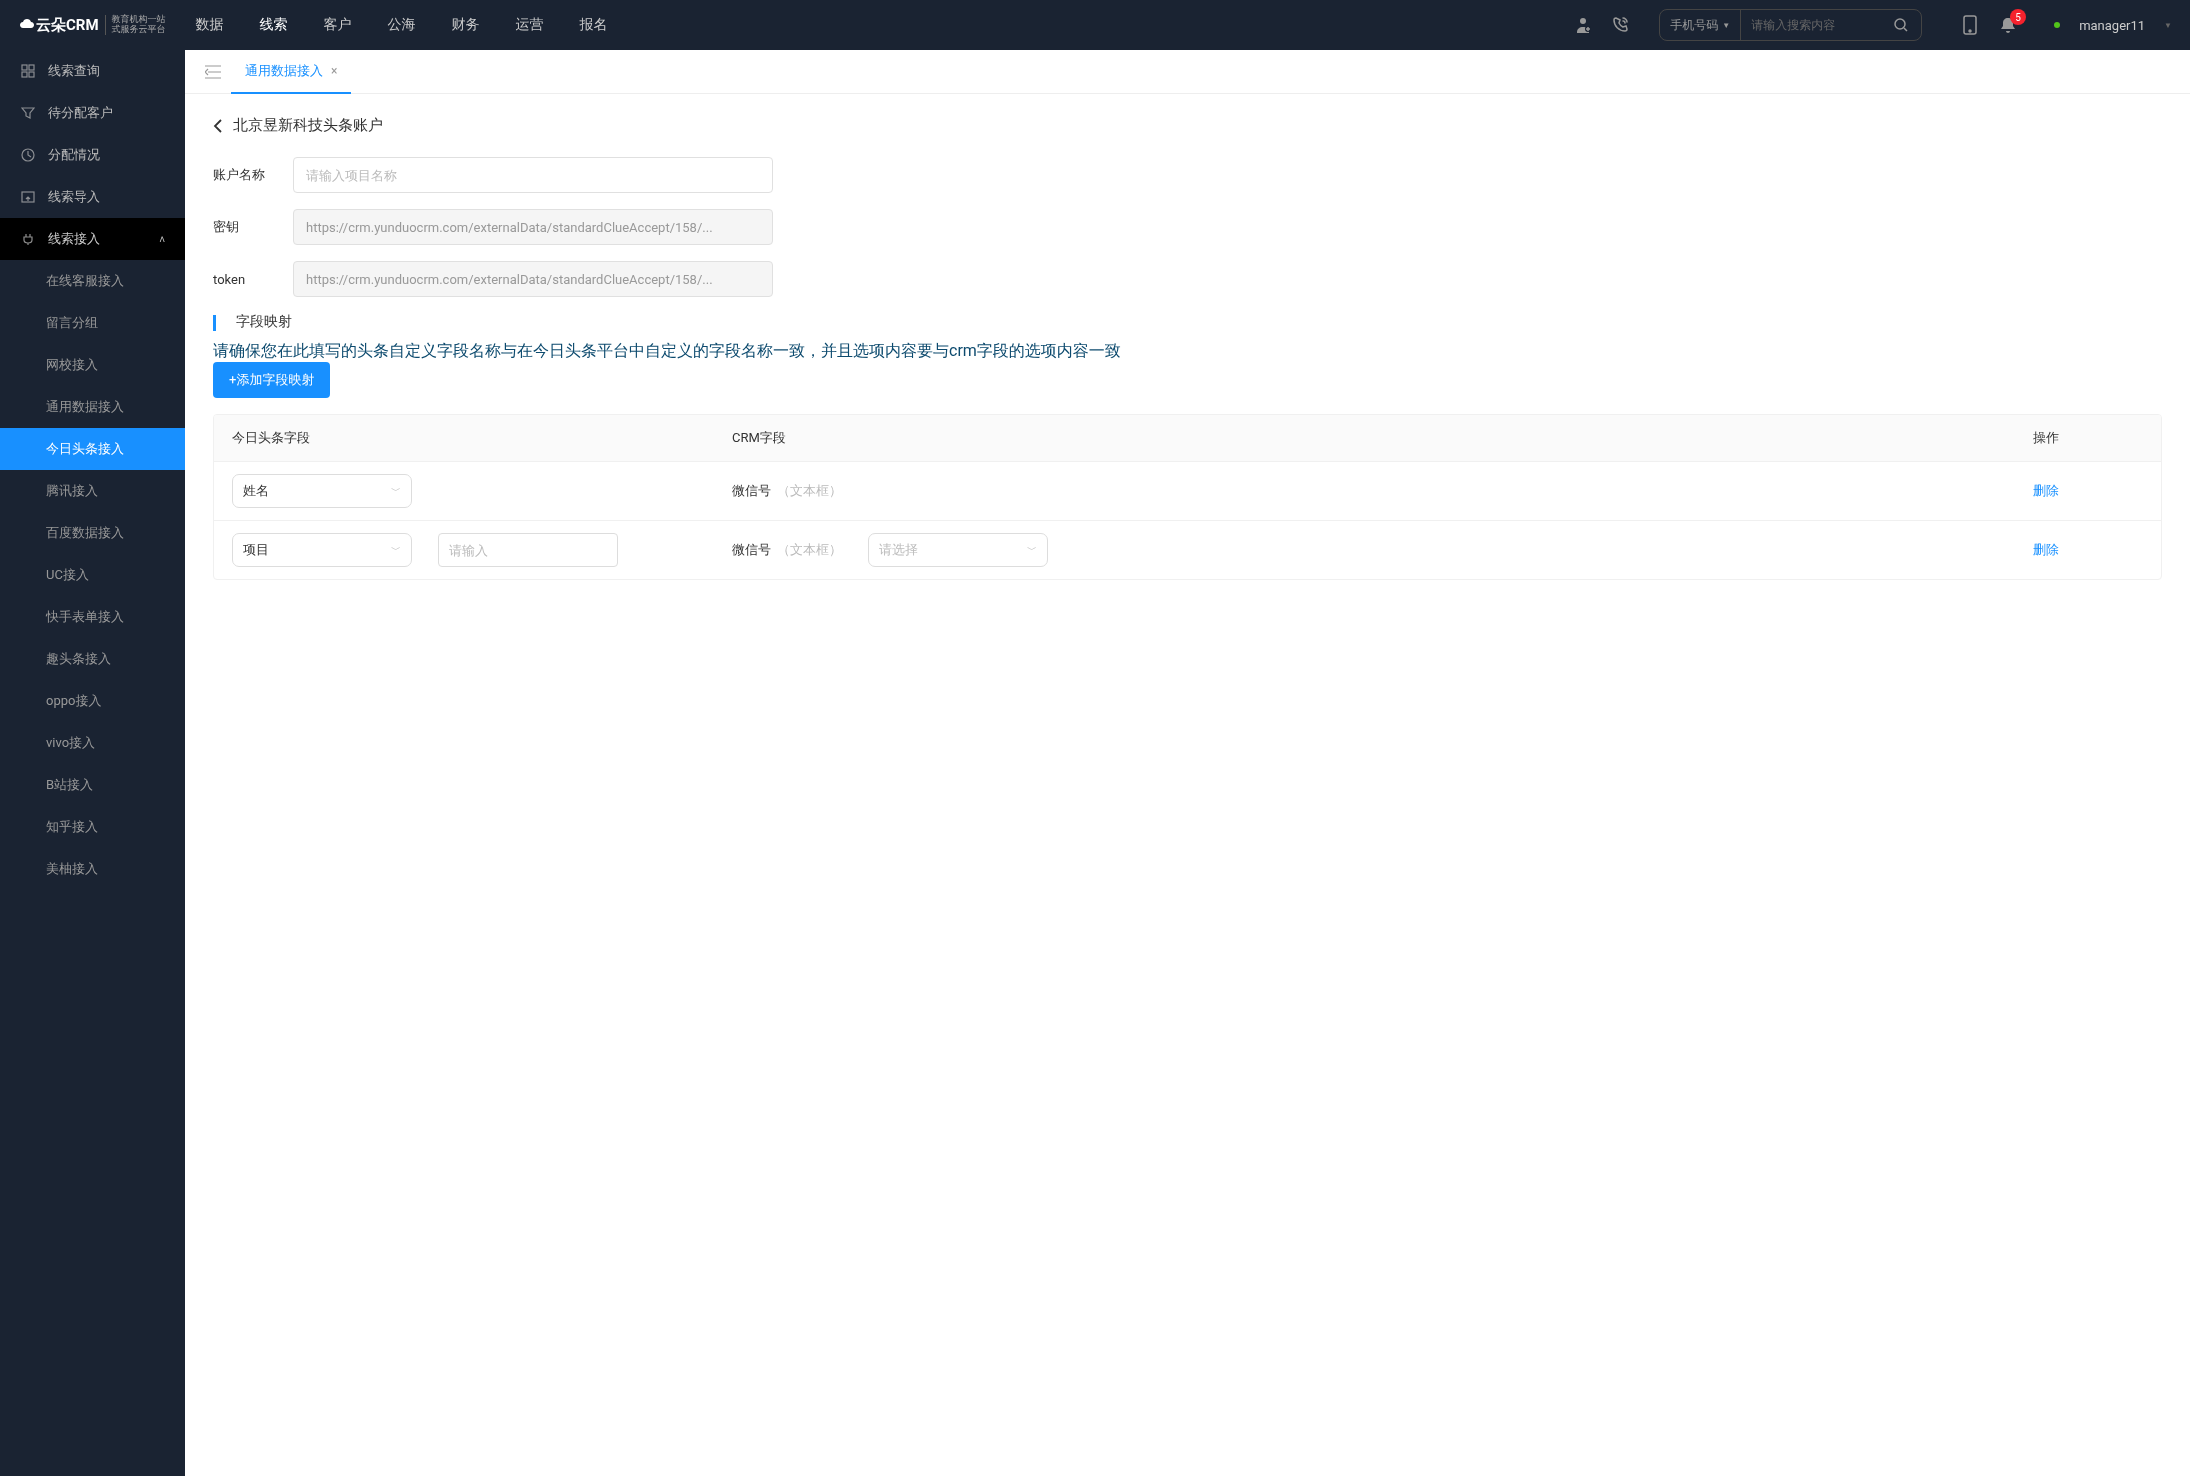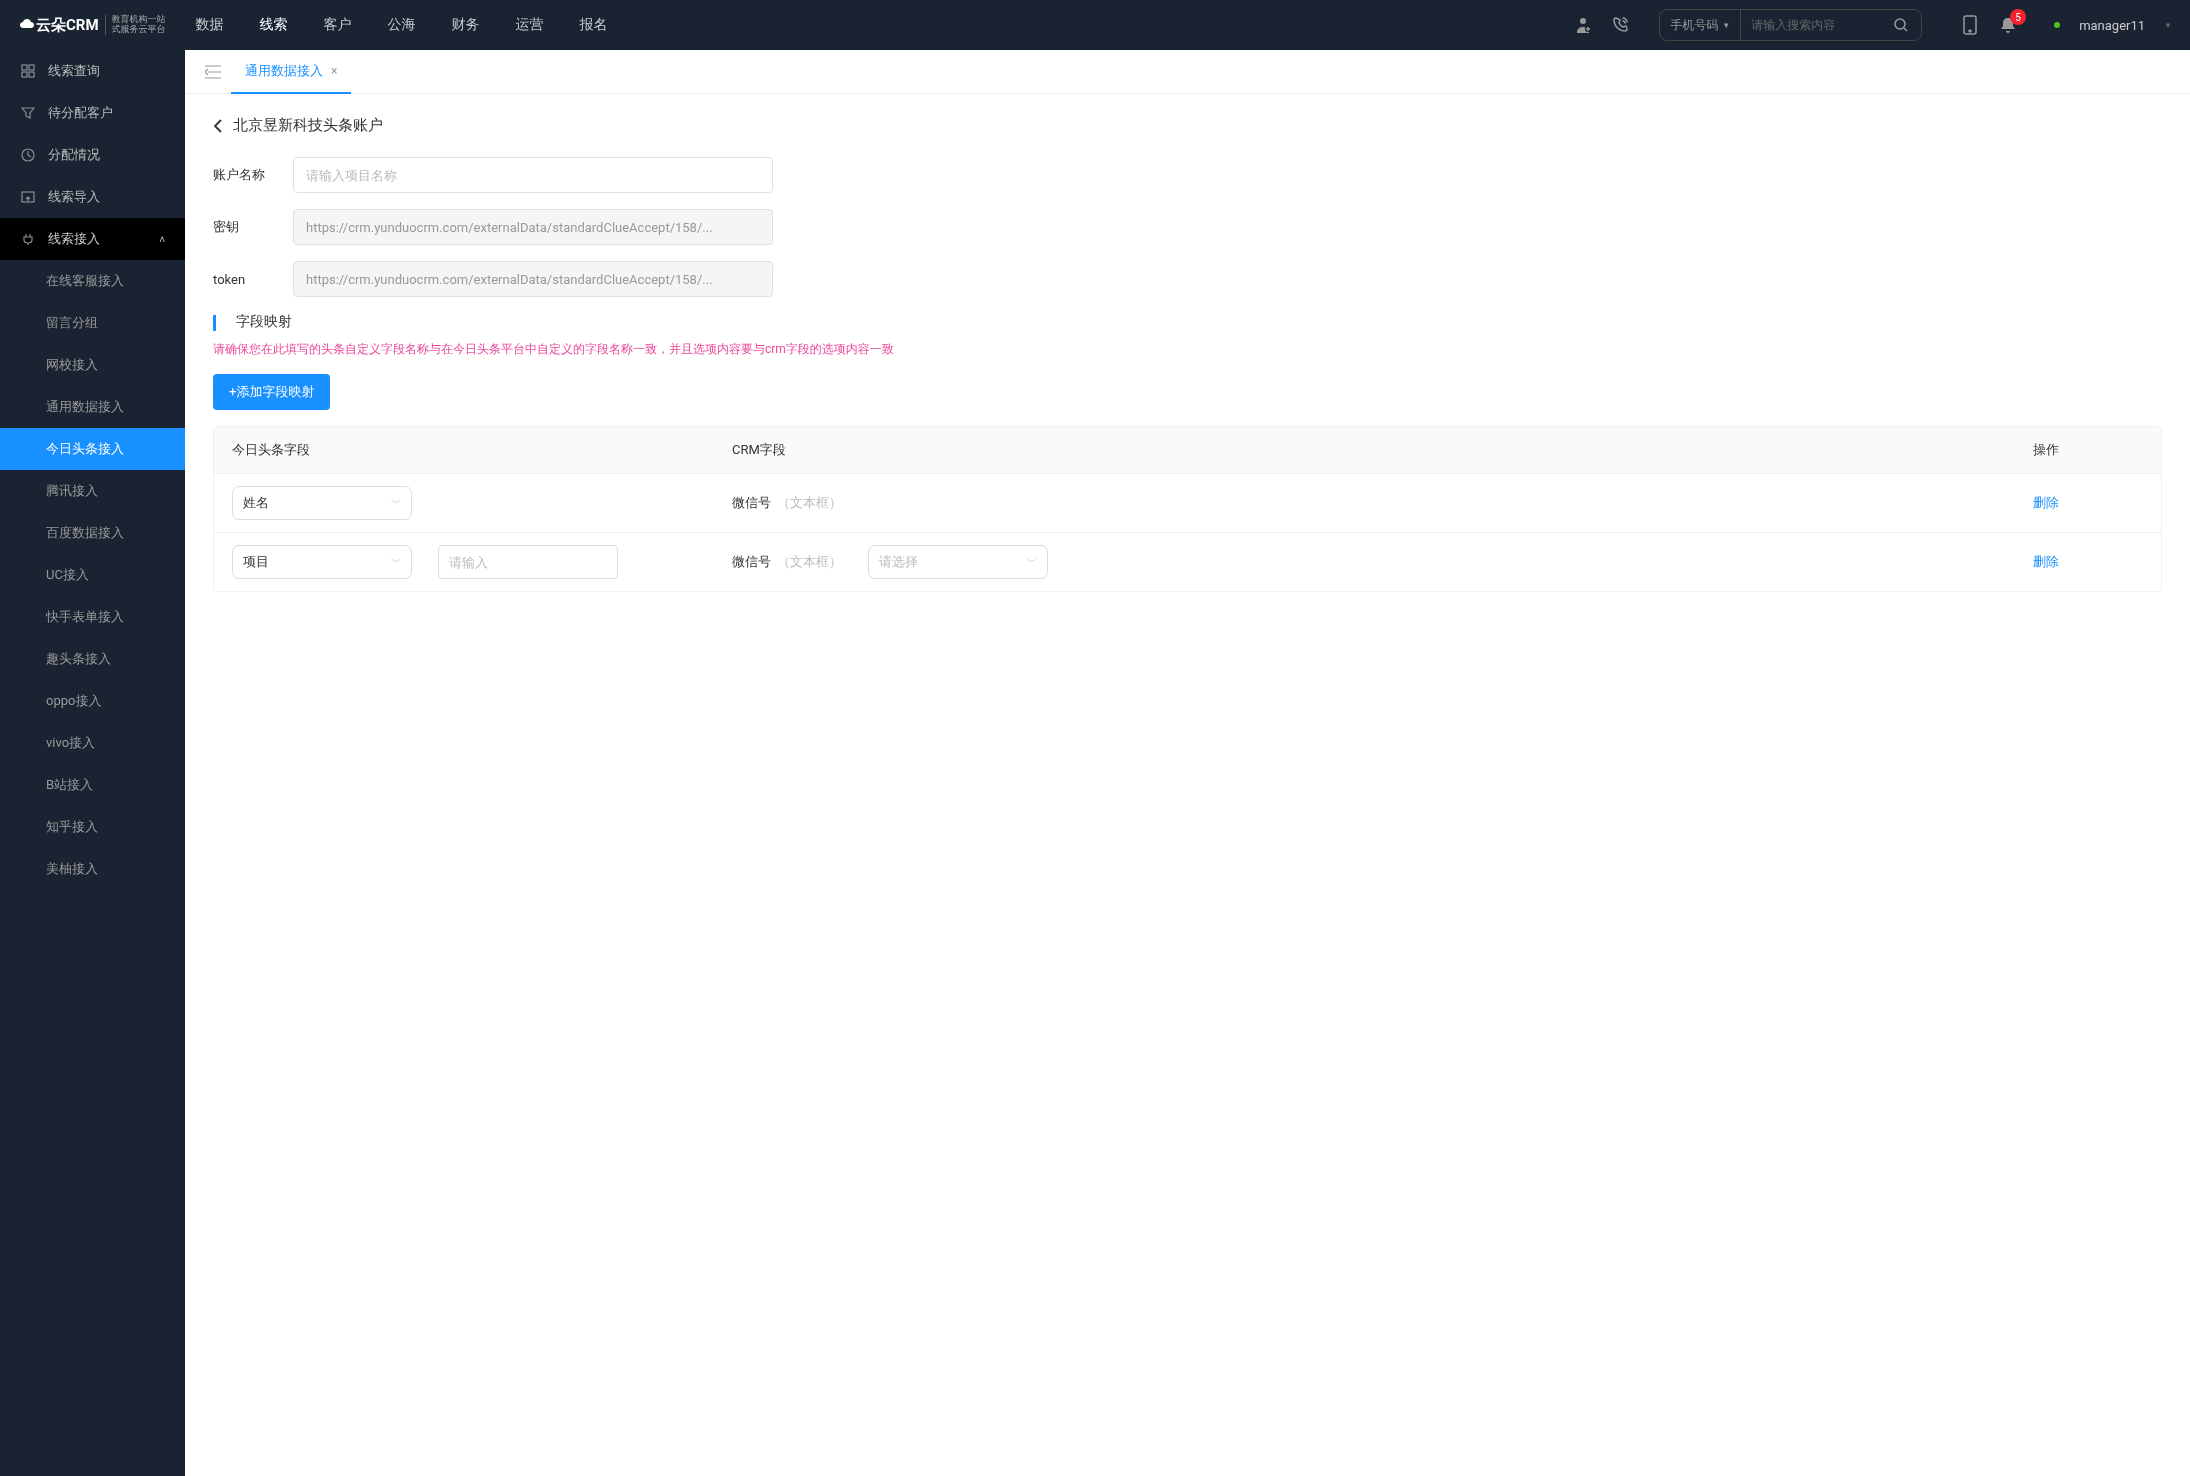--- a/index.html
+++ b/index.html
@@ -40,21 +40,21 @@
 .breadcrumb{display:flex;align-items:center;gap:10px;font-size:15px;margin-bottom:22px}
 .breadcrumb .back{font-size:16px;cursor:pointer;color:#333}
 .form-row{display:flex;align-items:center;margin-bottom:16px}
 .form-label{width:80px;font-size:13px;color:#333}
 .form-input{width:480px;height:36px;border:1px solid #e0e0e0;border-radius:4px;padding:0 12px;font-size:13px;background:#f5f5f5;color:#999}
 .form-input.editable{background:#fff;color:#333}
 .form-input::placeholder{color:#bbb}
 .section-title{display:flex;align-items:flex-end;gap:20px;margin-bottom:10px}
 .section-bar{width:3px;height:16px;background:#1890ff}
 .section-text{font-size:14px;font-weight:500}
-.section-desc{font-size:12px;color:#ec4899;margin-bottom:16px}
+.section-desc{font-size:16px;color:#0c4a6e;}
 .btn{display:inline-flex;align-items:center;justify-content:center;height:36px;padding:0 16px;border-radius:4px;font-size:13px;cursor:pointer;border:none}
 .btn-primary{background:#1890ff;color:#fff}
 .table{margin-top:16px;border:1px solid #f0f0f0;border-radius:4px;overflow:hidden}
 .thead{display:flex;background:#fafafa;padding:14px 18px;font-size:13px;color:#333}
 .th1{flex:0 0 500px}
 .th2{flex:1}
 .th3{flex:0 0 110px}
 .trow{display:flex;align-items:center;padding:12px 18px;border-top:1px solid #f0f0f0;font-size:13px}
 .sel{height:34px;border:1px solid #ddd;border-radius:7px;padding:0 10px;font-size:13px;background:#fff;display:flex;align-items:center;justify-content:space-between;cursor:pointer}
 .sel .caret{color:#bbb;font-size:10px}

